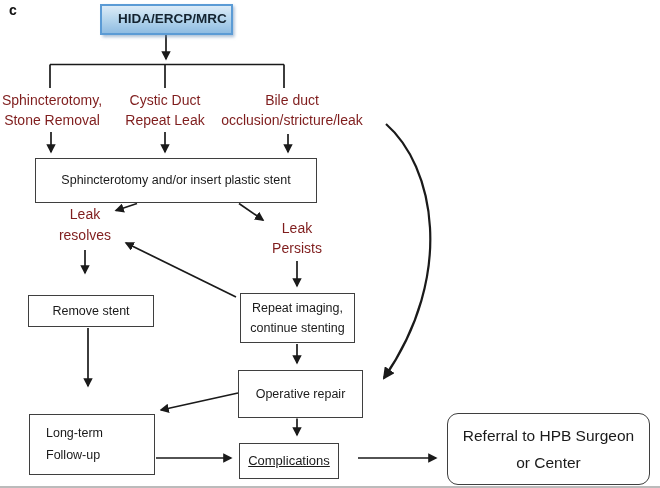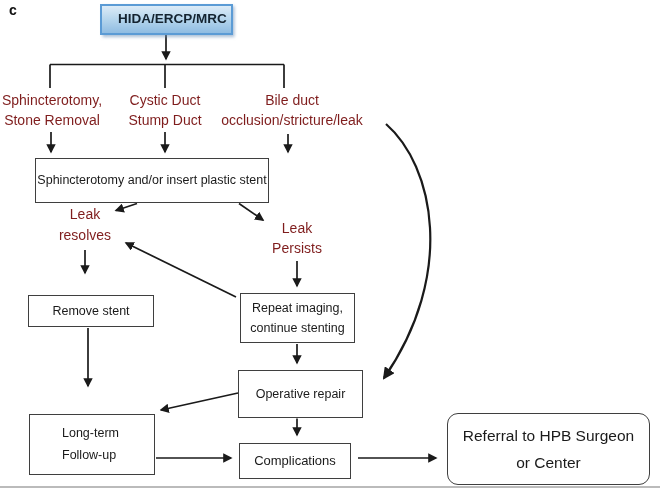--- a/index.html
+++ b/index.html
@@ -16,29 +16,29 @@
     border:1.6px solid #3f3f3f; display:flex; align-items:center; justify-content:center;
     text-align:center; font-size:12.5px; line-height:1.5; white-space:pre-line; color:#1a1a1a;
   }
   .node.root{
     left:100px; top:4px; width:133px; height:31px;
     background:linear-gradient(180deg,#dcebf7 0%,#b3d4ec 52%,#8fbce2 100%);
     border:2px solid #5b9bd5; font-size:13.5px; font-weight:600; color:#142330;
     box-shadow:1.5px 2px 3px rgba(110,145,185,0.6);
     padding-left:12px;
   }
-  .node.stent{left:35px; top:158px; width:234px; height:45px;}
+  .node.stent{left:35px; top:158px; width:282px; height:45px;}
   .node.remove{left:28px; top:295px; width:126px; height:32px;text-align:right;}
   .node.repeat{left:240px; top:293px; width:115px; height:50px; line-height:1.6;}
   .node.operative{left:238px; top:370px; width:125px; height:48px;}
   .node.longterm{
     left:29px; top:414px; width:126px; height:61px;
-    justify-content:flex-start; text-align:left; padding-left:32px; line-height:1.7;
+    justify-content:flex-start; text-align:left; padding-left:16px; line-height:1.7;
   }
-  .node.complications{left:239px; top:443px; width:112px; height:36px; font-size:13px;}
+  .node.complications{left:239px; top:443px; width:100px; height:36px; font-size:13px;text-decoration:underline;}
   .node.referral{left:447px; top:413px; width:203px; height:72px; font-size:15.5px; line-height:1.75;border-radius:11px;}
   .lbl{
     position:absolute; text-align:center; white-space:pre-line;
     font-size:14px; line-height:20px; color:#7f1d1d;
   }
   .lbl.branch1{left:-1px;  top:90px; width:106px;}
   .lbl.branch2{left:115px; top:90px; width:100px;}
   .lbl.branch3{left:218px; top:90px; width:148px;}
   .lbl.resolves{left:50px;  top:204px; width:70px; line-height:21px;}
   .lbl.persists{left:262px; top:218px; width:70px;}
@@ -81,21 +81,21 @@
     </g>
   </svg>
 
   <div class="panel-label">c</div>
 
   <div class="node root">HIDA/ERCP/MRC</div>
 
   <div class="lbl branch1">Sphincterotomy,
 Stone Removal</div>
   <div class="lbl branch2">Cystic Duct
-Stump Duct</div>
+Repeat Leak</div>
   <div class="lbl branch3">Bile duct
 occlusion/stricture/leak</div>
 
   <div class="node stent">Sphincterotomy and/or insert plastic stent</div>
 
   <div class="lbl resolves">Leak
 resolves</div>
   <div class="lbl persists">Leak
 Persists</div>
 

